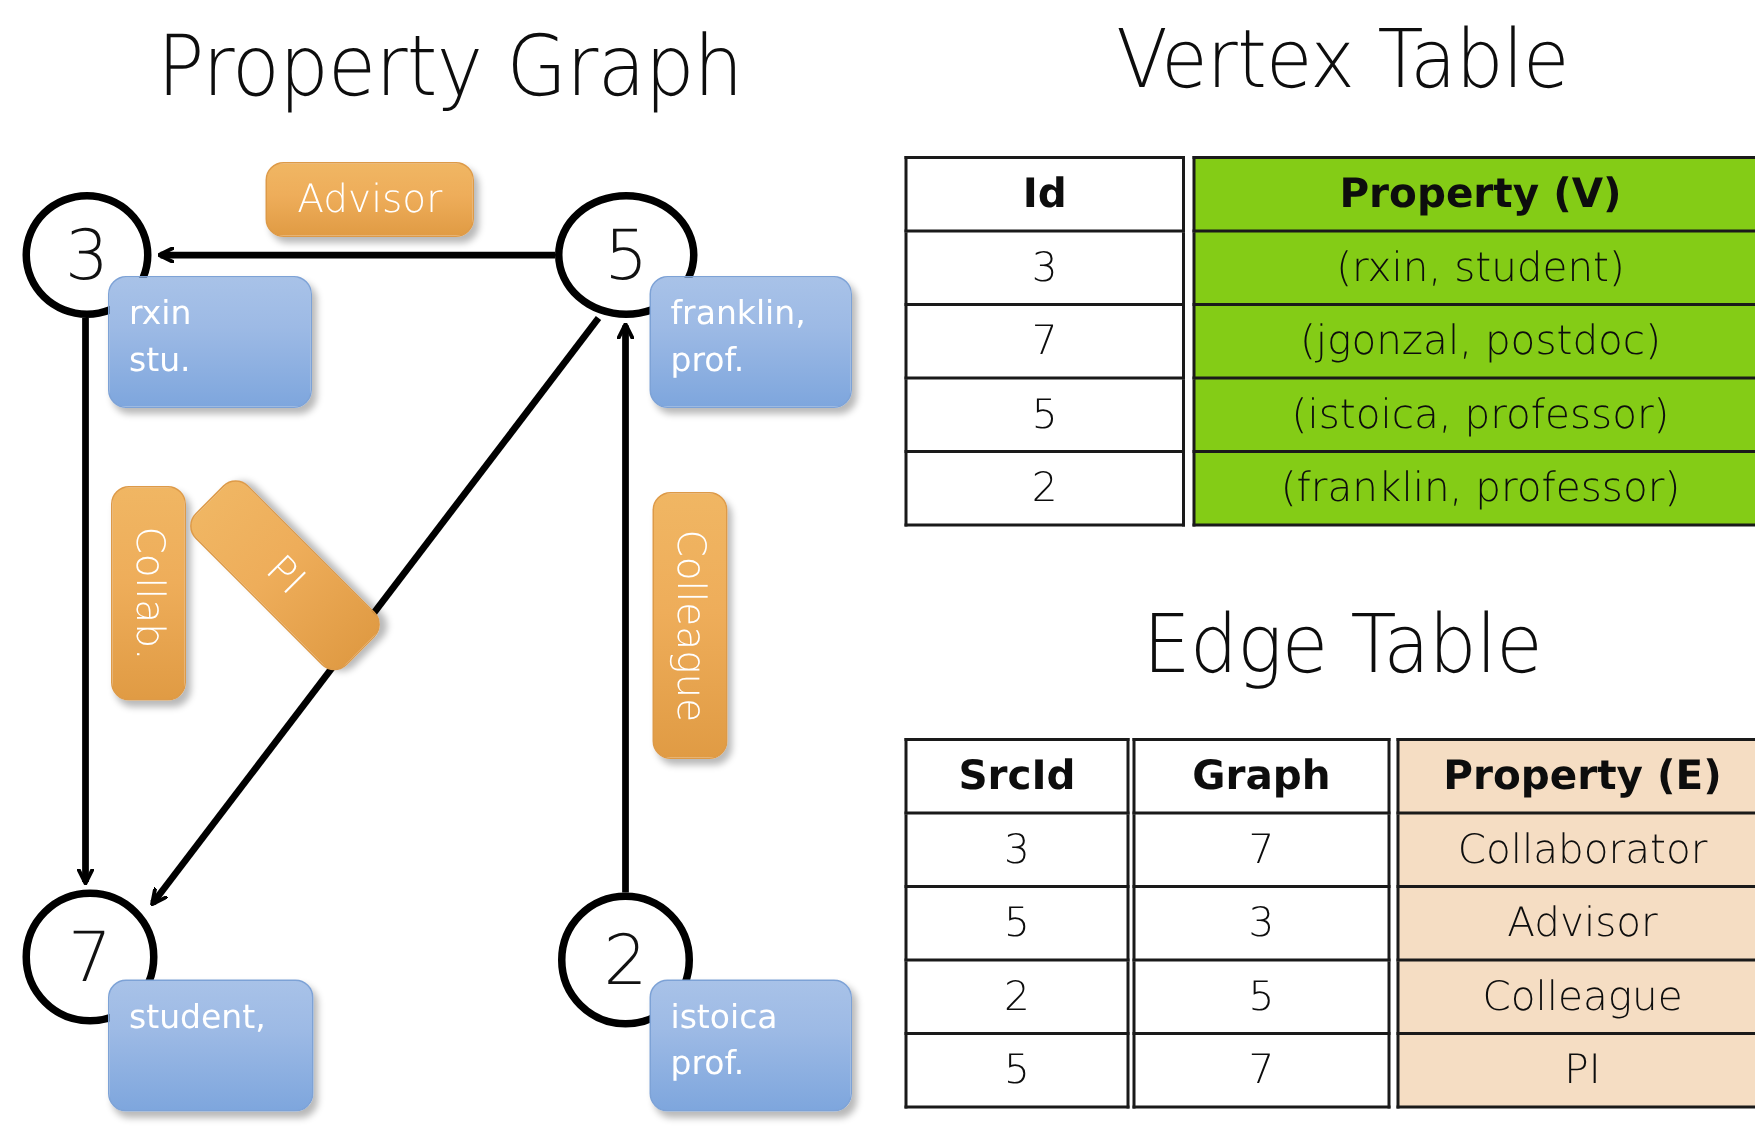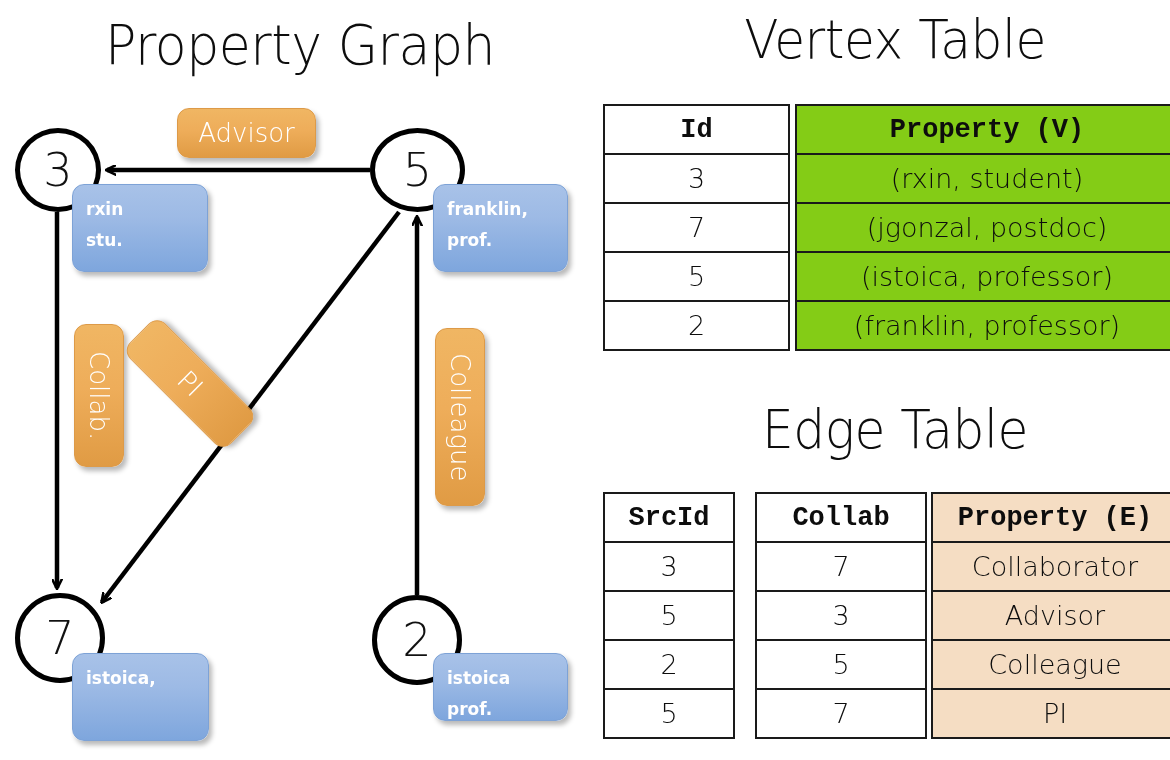--- a/index.html
+++ b/index.html
@@ -48,22 +48,22 @@
 
   
   .chip-blue{
     position:absolute;
     border-radius:12px;
     background:linear-gradient(180deg,#a8c2e8 0%,#9dbae5 38%,#7ea6dd 100%);
     border:1px solid #7da2d6;
     box-shadow:3px 4px 5px rgba(0,0,0,0.28);
     color:#ffffff;
     font-family:"DejaVu Sans","Liberation Sans",sans-serif;
-    font-weight:700;
-    font-size:17px;
+    font-weight:400;
+    font-size:22px;
     line-height:31px;
     padding:9px 0 9px 13px;
     box-sizing:border-box;
     z-index:6;
   }
   
   .chip-orange{
     position:absolute;
     border-radius:12px;
     background:linear-gradient(180deg,#f0b663 0%,#eead5a 45%,#e09b44 100%);
@@ -83,28 +83,28 @@
   .tbl{position:absolute;border-collapse:collapse;table-layout:fixed;}
   .tbl td,.tbl th{
     border:2px solid #1a1a1a;
     text-align:center;
     font-family:"DejaVu Sans","Liberation Sans",sans-serif;
     font-weight:300;
     color:#0d0d0d;
     padding:0;
     background:#fff;
   }
-  .tbl .hdr{font-weight:bold;font-family:Liberation Mono, monospace;}
+  .tbl .hdr{font-weight:bold;}
 
   #vertex-id-table{left:593px;top:104px;width:187px;}
   #vertex-id-table td{height:47px;font-size:27px;}
   #vertex-prop-table{left:785px;top:104px;width:384px;}
   #vertex-prop-table td{height:47px;font-size:27px;background:#84cc16;}
 
-  #edge-src-table{left:593px;top:492px;width:132px;}
+  #edge-src-table{left:593px;top:492px;width:150px;}
   #edge-dst-table{left:745px;top:492px;width:172px;}
   #edge-src-table td,#edge-dst-table td{height:47px;font-size:27px;}
   #edge-prop-table{left:921px;top:492px;width:248px;border-radius:15px;}
   #edge-prop-table td{height:47px;font-size:27px;background:#f5ddc3;}
 </style>
 </head>
 <body>
 
 <div class="stage">
 
@@ -145,23 +145,23 @@
 
     <div class="chip-blue" style="left:62px;top:94px;width:136px;height:88px;">
       <div>rxin</div>
       <div>stu.</div>
     </div>
     <div class="chip-blue" style="left:423px;top:94px;width:135px;height:88px;">
       <div>franklin,</div>
       <div>prof.</div>
     </div>
     <div class="chip-blue" style="left:62px;top:563px;width:137px;height:88px;">
-      <div>istoica,</div>
-    </div>
-    <div class="chip-blue" style="left:423px;top:563px;width:135px;height:68px;">
+      <div>student,</div>
+    </div>
+    <div class="chip-blue" style="left:423px;top:563px;width:135px;height:88px;">
       <div>istoica</div>
       <div>prof.</div>
     </div>
 
     <div class="chip-orange" style="left:167px;top:18px;width:139px;height:50px;">
       <span>Advisor</span>
     </div>
 
     <div class="chip-orange rot90" style="left:64px;top:234px;width:50px;height:143px;">
       <span>Collab.</span>
@@ -232,21 +232,21 @@
       </tr>
       <tr>
         <td>5</td>
       </tr>
     </tbody>
   </table>
 
   <table class="tbl" id="edge-dst-table">
     <tbody>
       <tr>
-        <td class="hdr">Collab</td>
+        <td class="hdr">Graph</td>
       </tr>
       <tr>
         <td>7</td>
       </tr>
       <tr>
         <td>3</td>
       </tr>
       <tr>
         <td>5</td>
       </tr>

